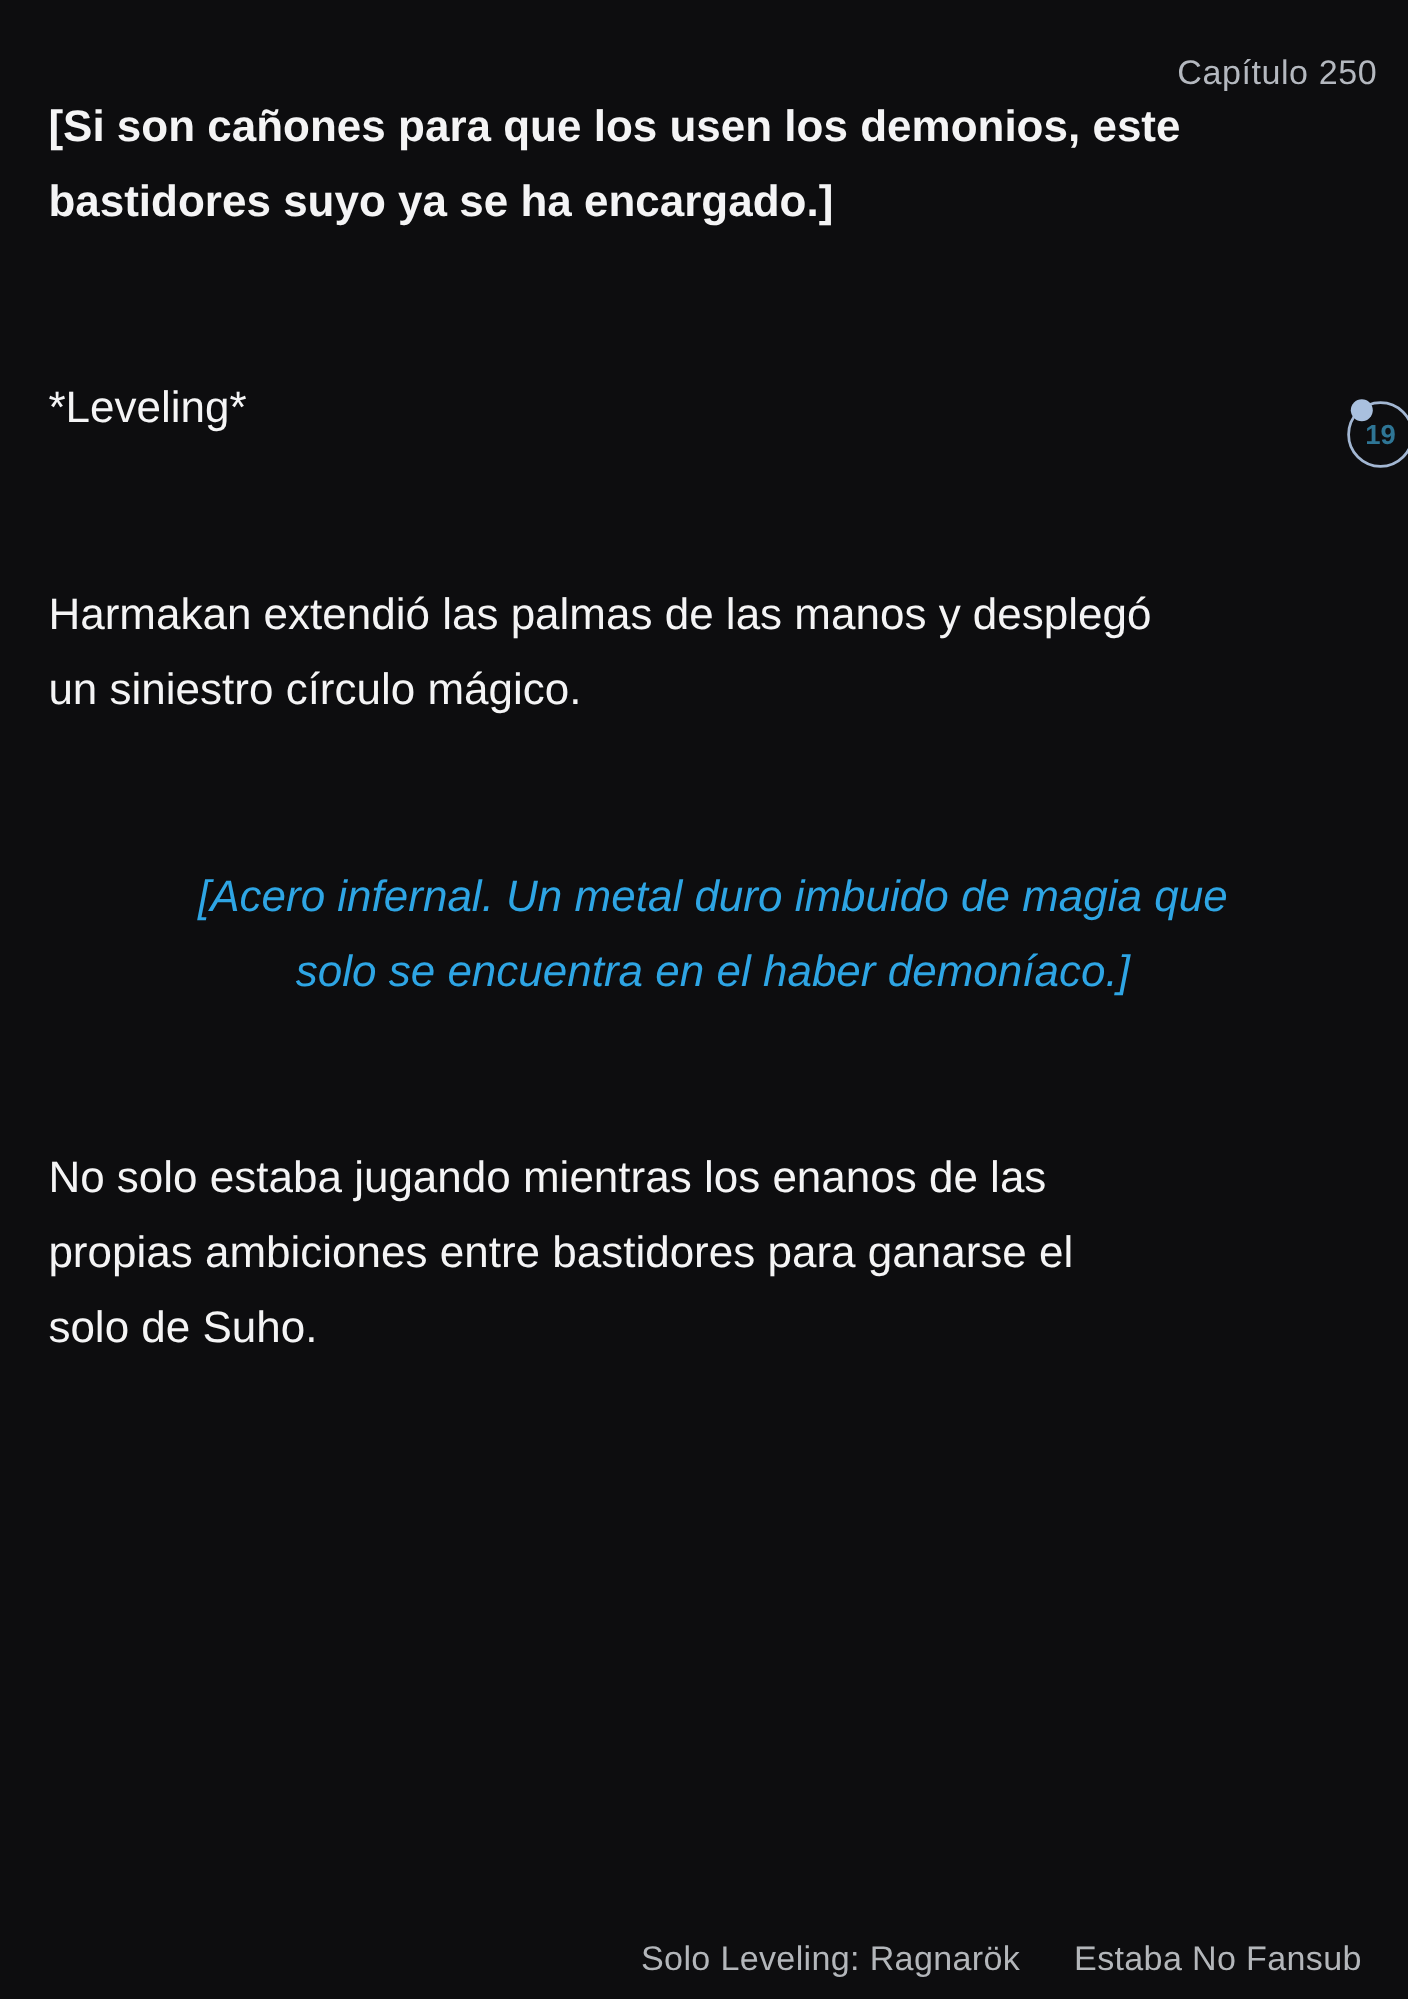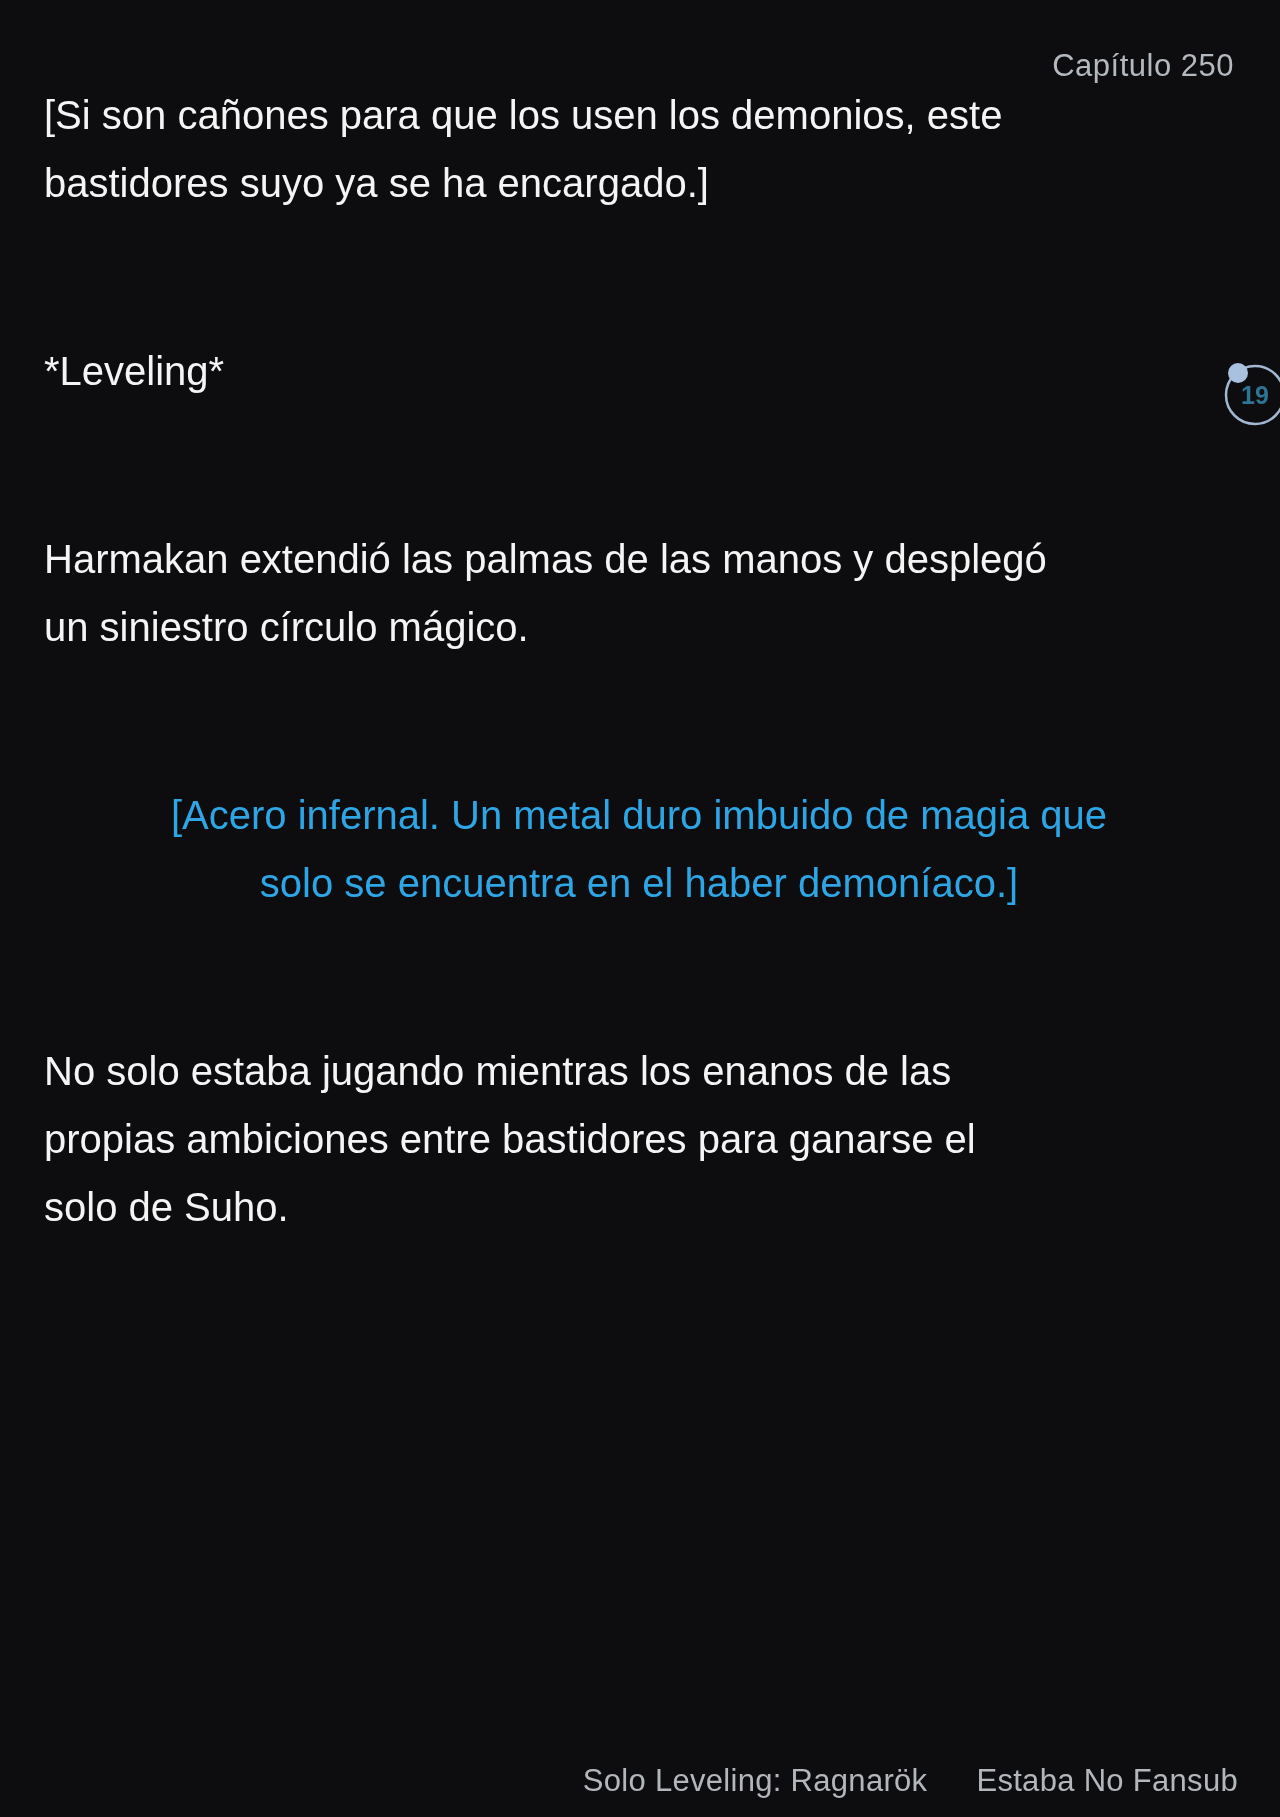--- a/index.html
+++ b/index.html
@@ -8,45 +8,46 @@
   }
   body {
     width: 1280px;
     height: 1817px;
     background: #0d0d0f;
     overflow: hidden;
     position: relative;
     font-family: "Liberation Sans", sans-serif;
   }
   .content {
-    padding: 0 46px 0 44px;
+    padding: 0 28px 0 44px;
   }
   .chapter-label {
     padding-top: 50px;
     text-align: right;
     color: #b4b8bf;
     font-size: 31px;
     line-height: 1;
     letter-spacing: 0.5px;
   }
   .para {
     font-size: 40px;
     line-height: 68px;
     color: #f4f4f5;
     margin: 0 0 120px 0;
   }
   .para.first {
     margin-top: 50px;
   }
   .para.bold {
-    font-weight: normal;
+    font-weight: bold;
   }
   .para.blue {
     color: #2ea5e4;
     text-align: center;
+    font-style: italic;
   }
   .line {
     white-space: nowrap;
   }
   .annotation-badge {
     position: absolute;
     left: 1222px;
     top: 356px;
     width: 70px;
     height: 76px;

